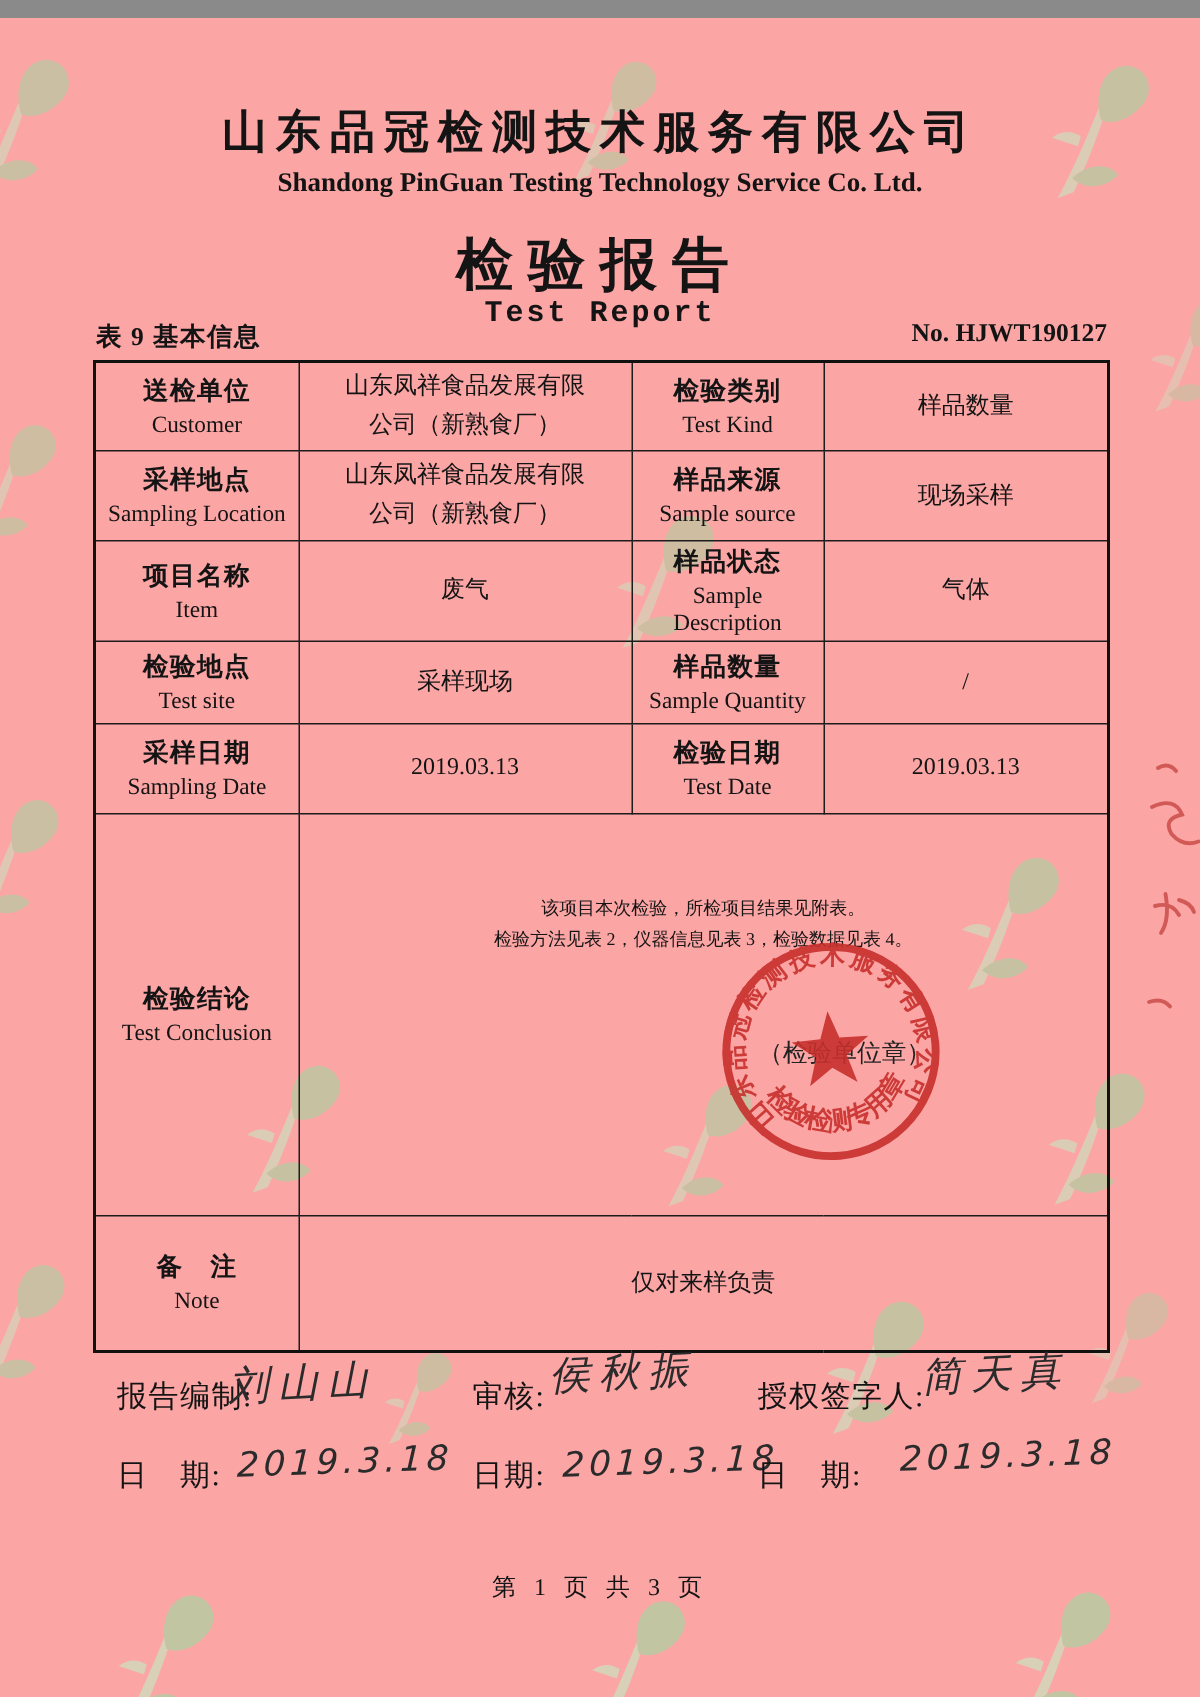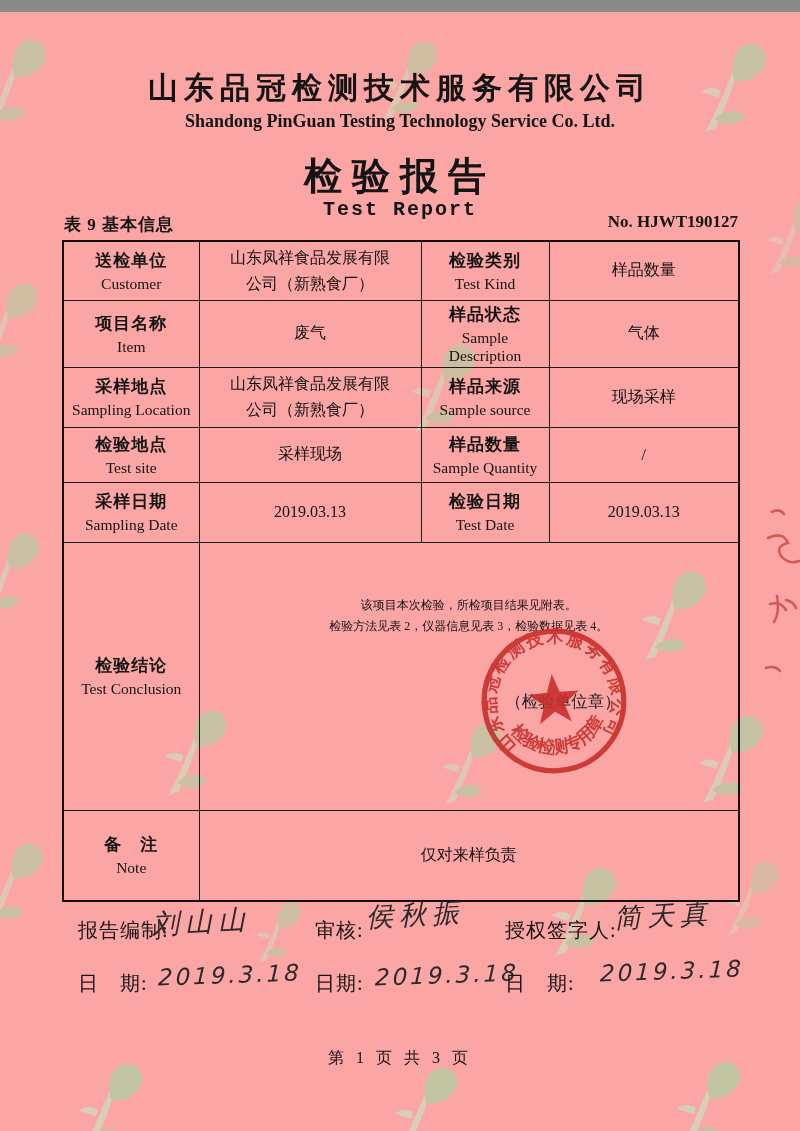--- a/index.html
+++ b/index.html
@@ -147,50 +147,50 @@
             <div class="val-wrap">山东凤祥食品发展有限公司（新熟食厂）</div>
           </td>
       <td>
             <div class="lbl-cn">检验类别</div>
             <div class="lbl-en">Test Kind</div>
           </td>
       <td>
             <div>样品数量</div>
           </td>
     </tr>
+    <tr style="height:60px">
+      <td>
+            <div class="lbl-cn">采样地点</div>
+            <div class="lbl-en">Sampling Location</div>
+          </td>
+      <td>
+            <div class="val-wrap">山东凤祥食品发展有限公司（新熟食厂）</div>
+          </td>
+      <td>
+            <div class="lbl-cn">样品来源</div>
+            <div class="lbl-en">Sample source</div>
+          </td>
+      <td>
+            <div>现场采样</div>
+          </td>
+    </tr>
     <tr style="height:56px">
       <td>
             <div class="lbl-cn">项目名称</div>
             <div class="lbl-en">Item</div>
           </td>
       <td>
             <div>废气</div>
           </td>
       <td>
             <div class="lbl-cn">样品状态</div>
             <div class="lbl-en">Sample Description</div>
           </td>
       <td>
             <div>气体</div>
-          </td>
-    </tr>
-    <tr style="height:60px">
-      <td>
-            <div class="lbl-cn">采样地点</div>
-            <div class="lbl-en">Sampling Location</div>
-          </td>
-      <td>
-            <div class="val-wrap">山东凤祥食品发展有限公司（新熟食厂）</div>
-          </td>
-      <td>
-            <div class="lbl-cn">样品来源</div>
-            <div class="lbl-en">Sample source</div>
-          </td>
-      <td>
-            <div>现场采样</div>
           </td>
     </tr>
     <tr style="height:55px">
       <td>
             <div class="lbl-cn">检验地点</div>
             <div class="lbl-en">Test site</div>
           </td>
       <td>
             <div>采样现场</div>
           </td>

